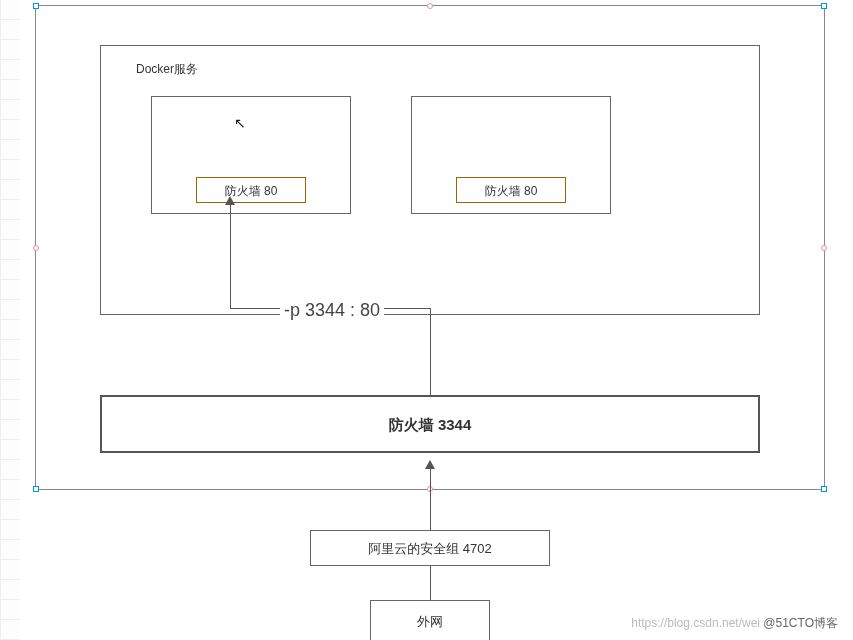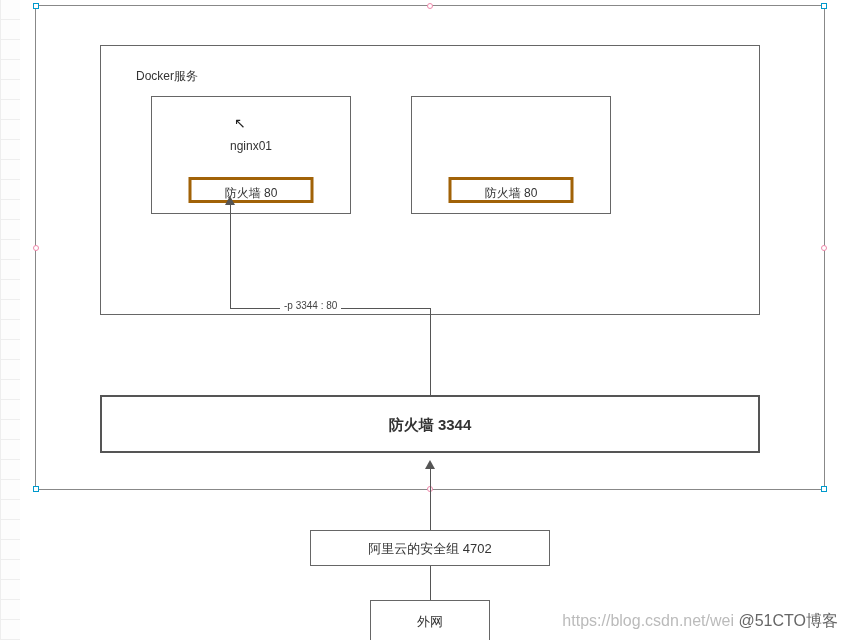--- a/index.html
+++ b/index.html
@@ -40,52 +40,52 @@
     }
     .sel-mid { border-radius: 50%; }
     .docker-host {
       position: absolute;
       left: 80px; top: 45px;
       width: 660px; height: 270px;
       border: 1px solid #666;
     }
     .docker-label {
       position: absolute;
-      left: 35px; top: 22px;
+      left: 35px; top: 15px;
     }
     .container-box {
       position: absolute;
       width: 200px; height: 118px;
       border: 1px solid #666;
       background: #fff;
     }
     .container-title {
       position: absolute;
       width: 100%;
       text-align: center;
       top: 42px;
     }
     .firewall-small {
       position: absolute;
       left: 50%; transform: translateX(-50%);
       bottom: 10px;
-      width: 125px; height: 26px;
-      border: 3px solid #a16207;
+      width: 110px; height: 26px;
+      border: 1px solid #a16207;
       text-align: center;
       line-height: 26px;
       background: #fff;
     }
     .cursor-arrow {
       position: absolute;
       font-size: 14px;
       color: #222;
     }
     .port-label {
       position: absolute;
-      font-size: 10px;
+      font-size: 18px;
       color: #444;
       background: #fff;
       padding: 0 4px;
     }
     .host-firewall {
       position: absolute;
       left: 80px; top: 395px;
       width: 660px; height: 58px;
       border: 2px solid #555;
       text-align: center;
@@ -119,21 +119,21 @@
       position: absolute;
       width: 0; height: 0;
       border-left: 5px solid transparent;
       border-right: 5px solid transparent;
       border-bottom: 9px solid #555;
     }
     .watermark {
       position: absolute;
       right: 15px; bottom: 8px;
       color: #bbb;
-      font-size: 16px;
+      font-size: 12px;
       pointer-events: none;
     }
     .watermark .dark { color: #666; }
     .bottom-crop {
       position: absolute;
       left: 230px; bottom: 2px;
       color: #ccc; font-size: 11px;
     }
   </style>
 </head>
@@ -153,21 +153,20 @@
     <div class="sel-handle sel-mid" style="left:50%;top:100%;border-color:#e8a;"></div>
     <div class="sel-handle sel-mid" style="left:0;top:50%;border-color:#e8a;"></div>
     <div class="sel-handle sel-mid" style="left:100%;top:50%;border-color:#e8a;"></div>
   </div>
 
   <div class="docker-host">
     <div class="docker-label">Docker服务</div>
 
     <div class="container-box" style="left:50px; top:50px;">
       <span class="cursor-arrow" style="left:82px; top:18px;">↖</span>
-      <div class="container-title">nginx01</div>
       <div class="firewall-small">
         <span>防火墙  80</span>
       </div>
     </div>
 
     <div class="container-box" style="left:310px; top:50px;">
       <div class="firewall-small">
         <span>防火墙  80</span>
       </div>
     </div>

